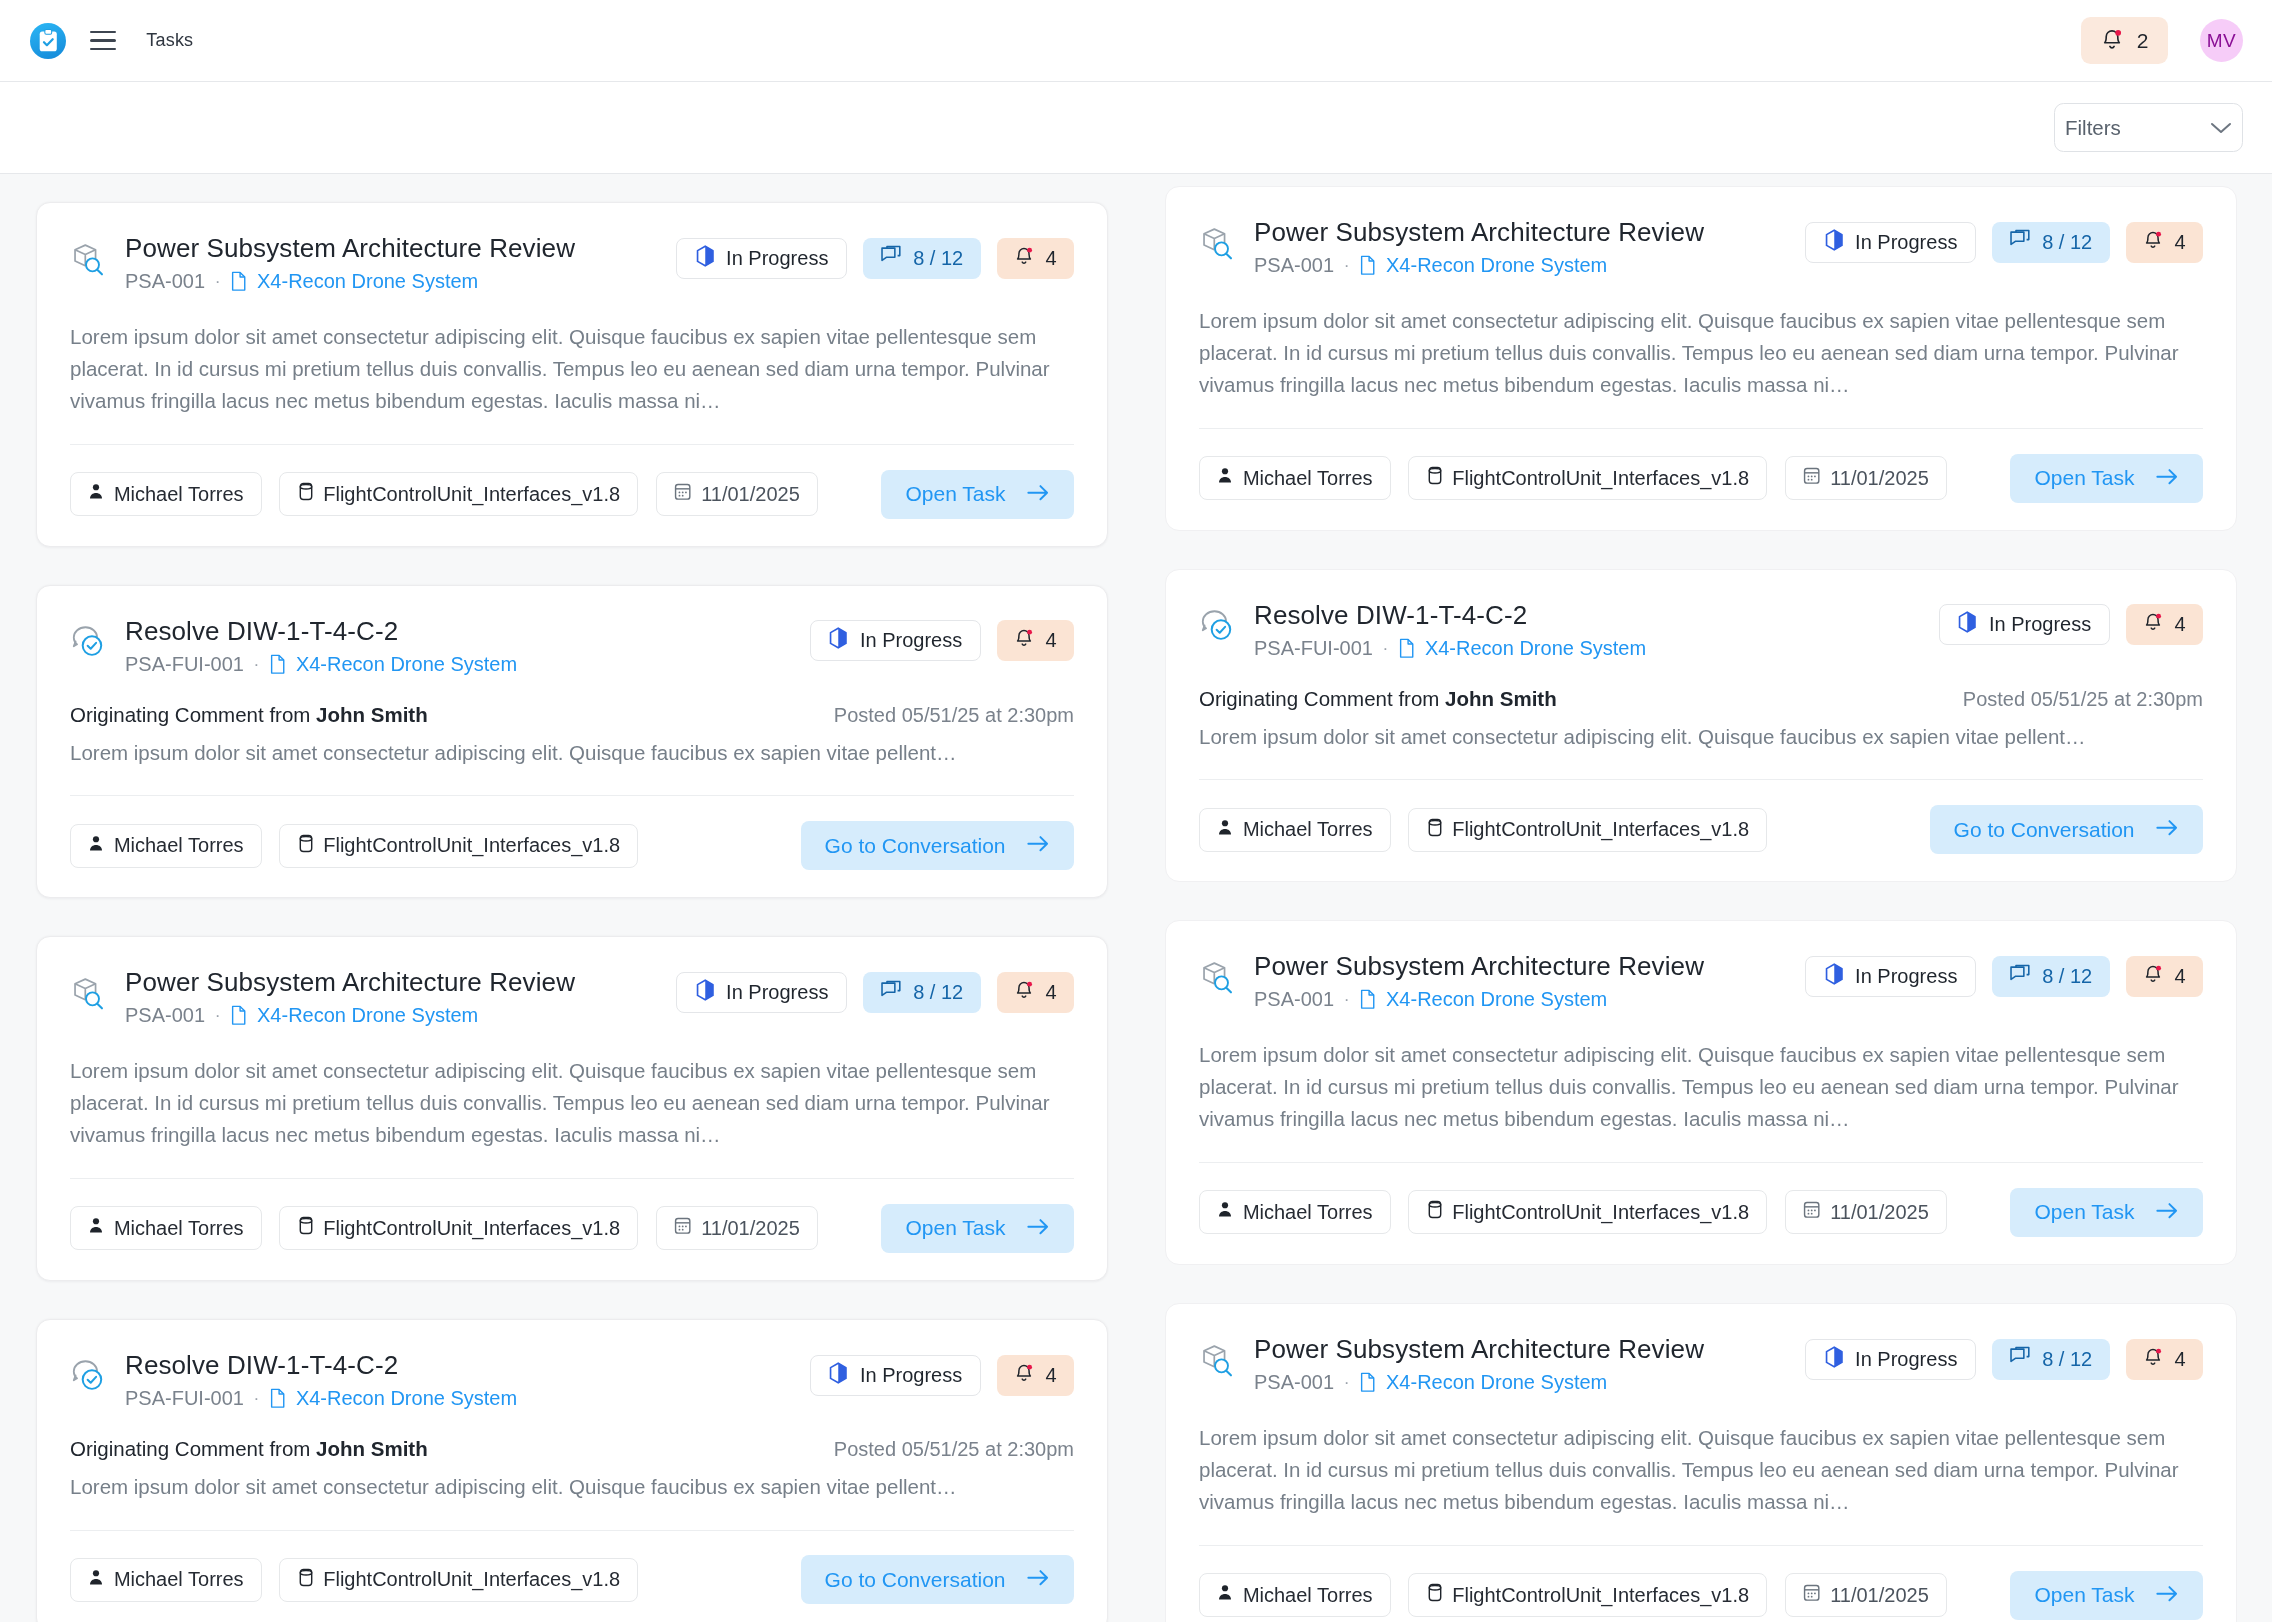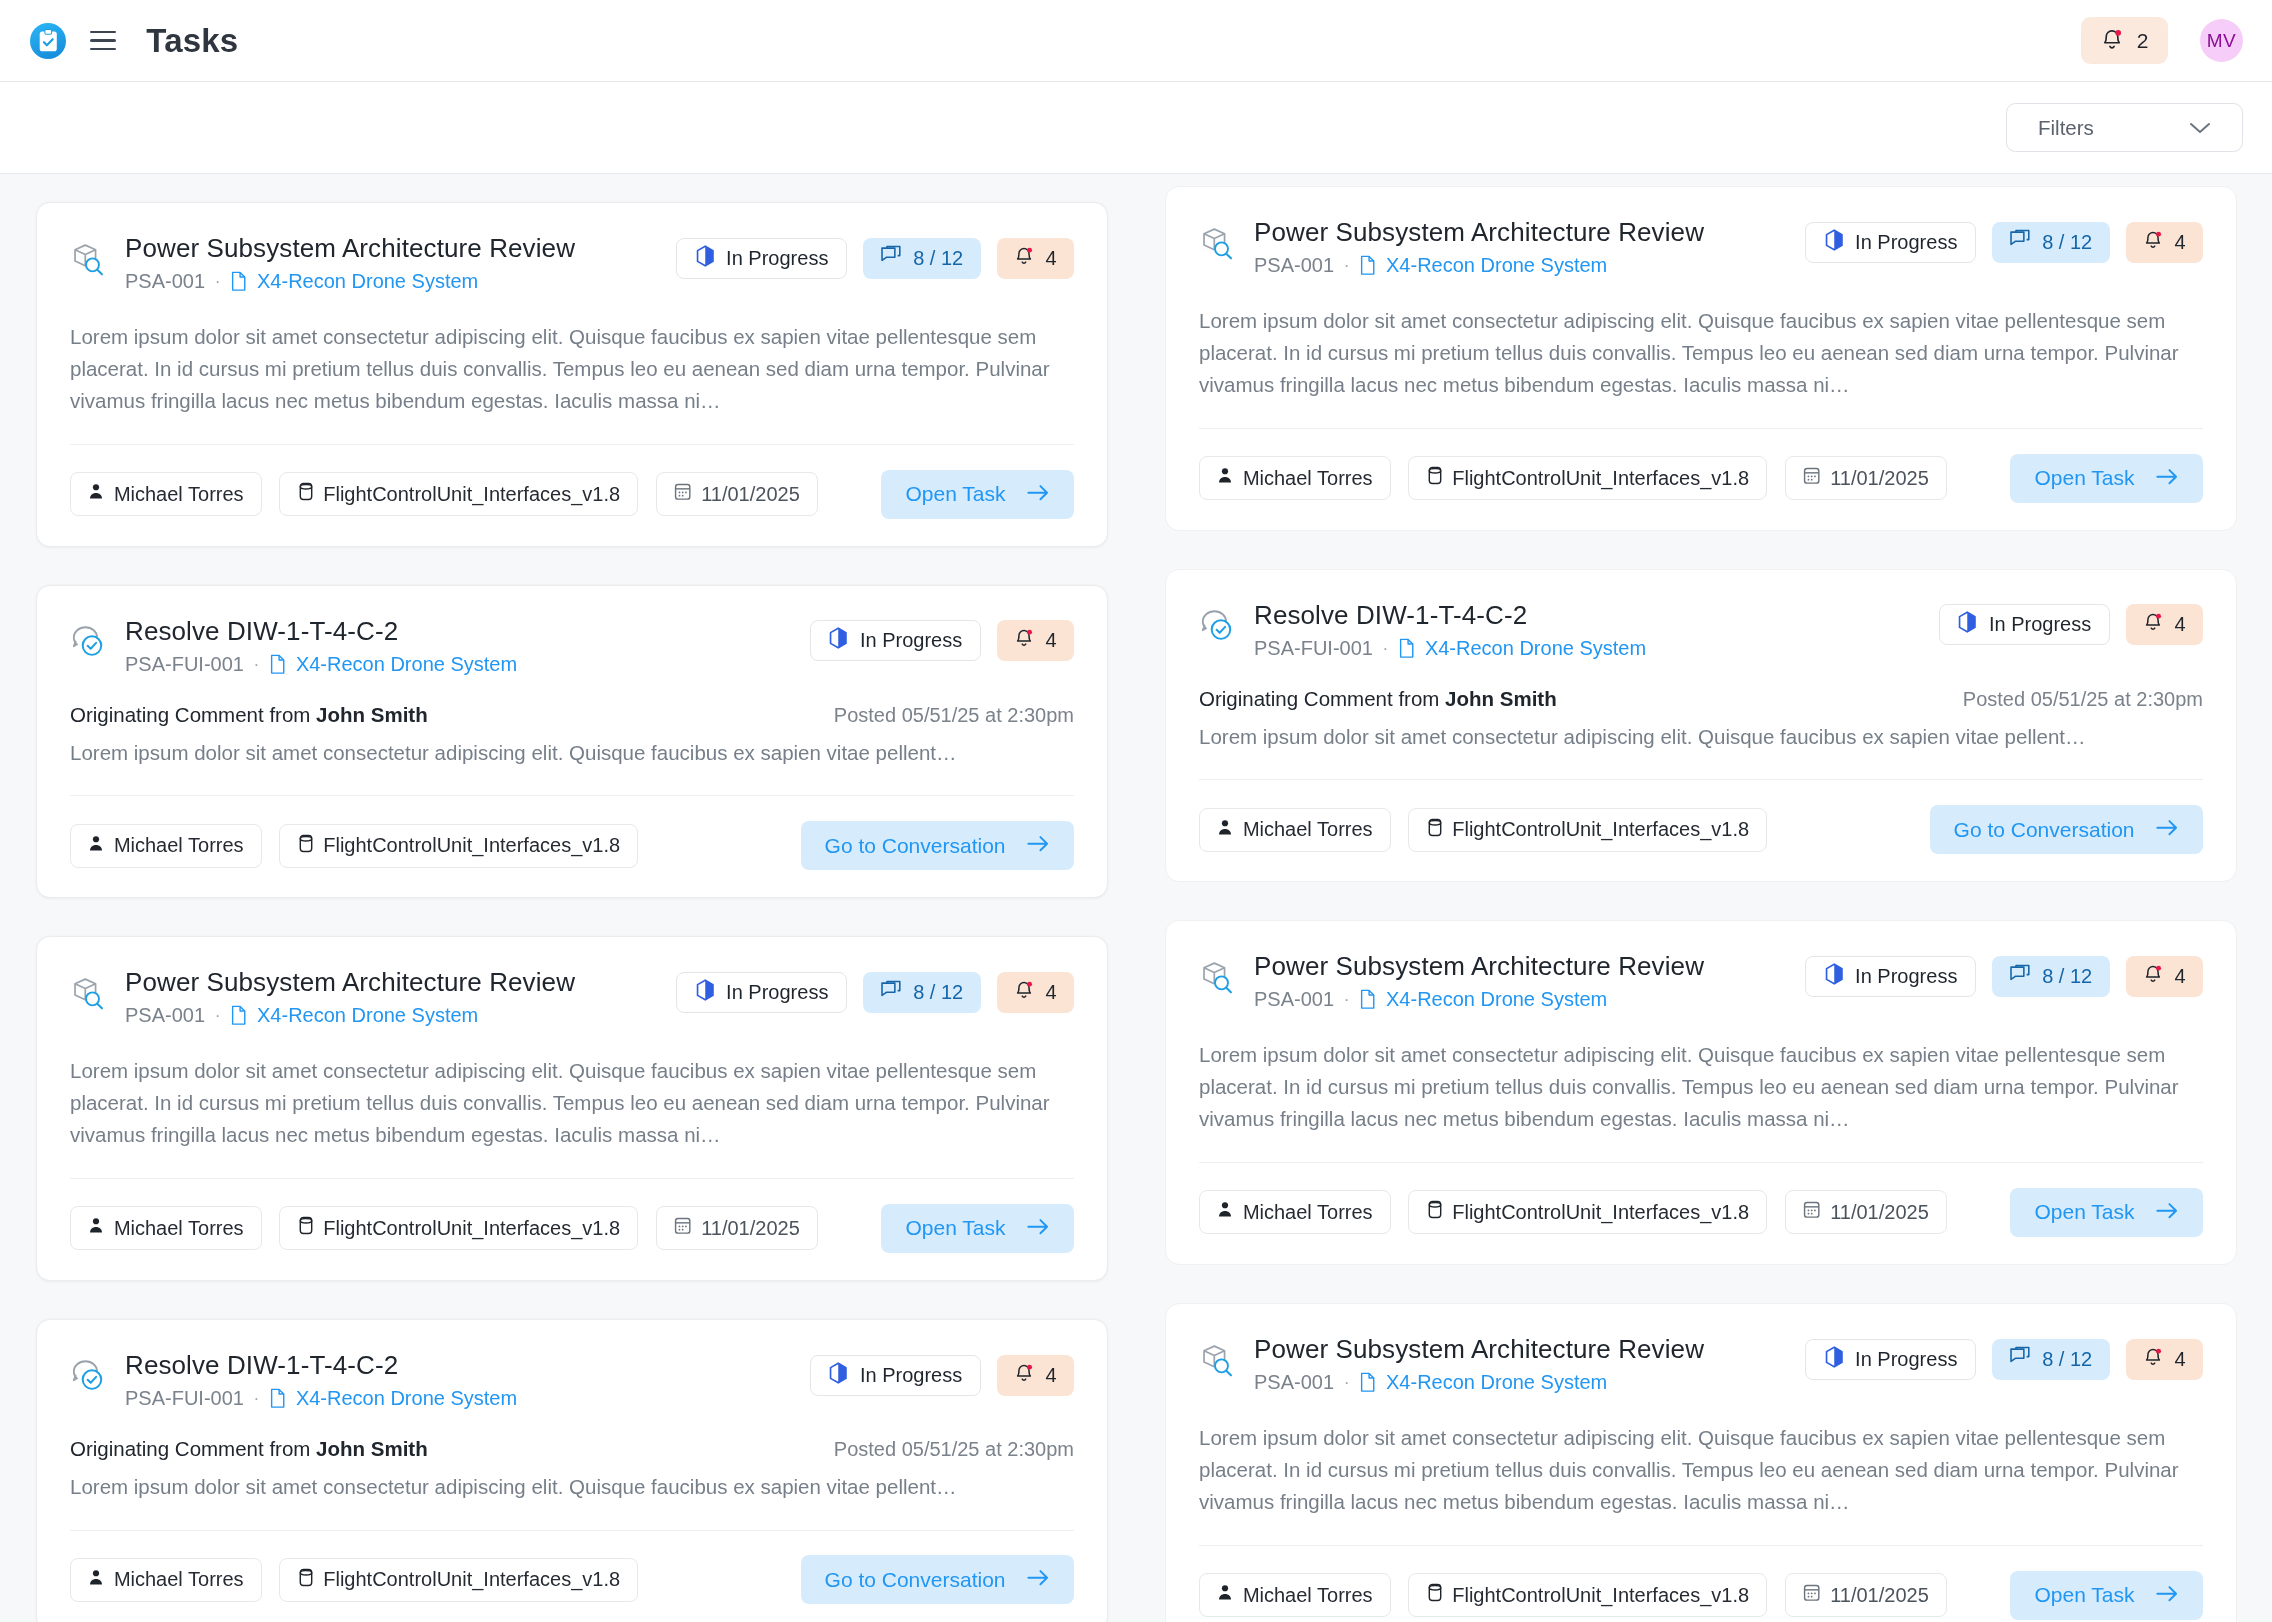--- a/index.html
+++ b/index.html
@@ -28,21 +28,21 @@
     flex: 0 0 auto;
   }
   .logo-badge svg { display: block; }
   .hamburger {
     width: 33px; height: 33px;
     display: flex; flex-direction: column; justify-content: center;
     gap: 6.3px; cursor: pointer; padding: 0 3.2px;
   }
   .hamburger i { display: block; height: 2.4px; background: #3d4550; border-radius: 1.6px; }
   .page-title {
-    font-size: 33px; color: #2f3640; font-weight: 700;
+    font-size: 18px; color: #2f3640; font-weight: 400;
     letter-spacing: 0.2px; margin-left: 6.3px;
   }
   .header-spacer { flex: 1 1 auto; }
   .notif-pill {
     display: flex; align-items: center; gap: 12.6px;
     background: #fbe9dd; border-radius: 9.5px;
     padding: 9.5px 19px; cursor: pointer;
   }
   .notif-pill .count { font-size: 21px; color: #1f242b; }
   .avatar {
@@ -71,25 +71,25 @@
   }
   .search-box input {
     border: 0; outline: 0; width: 100%;
     font-family: inherit; font-size: 20.5px; color: #46505b;
     background: transparent;
   }
   .search-box input::placeholder { color: #6d7681; }
   .search-ico { position: absolute; right: 16px; top: 13.4px; }
   .filters-btn {
     margin-left: auto;
-    width: 237px; height: 49px;
+    width: 189px; height: 49px;
     border: 0.8px solid #dfe2e6; border-radius: 9.5px;
     background: #fff;
     display: flex; align-items: center; justify-content: space-between;
-    padding: 0 31px; cursor: pointer;
+    padding: 0 10px; cursor: pointer;
     font-size: 20.5px; color: #59626d;
   }
 
   
   .board {
     padding: 28px 36px;
     display: grid;
     grid-template-columns: 1fr 1fr;
     column-gap: 57px;
   }

